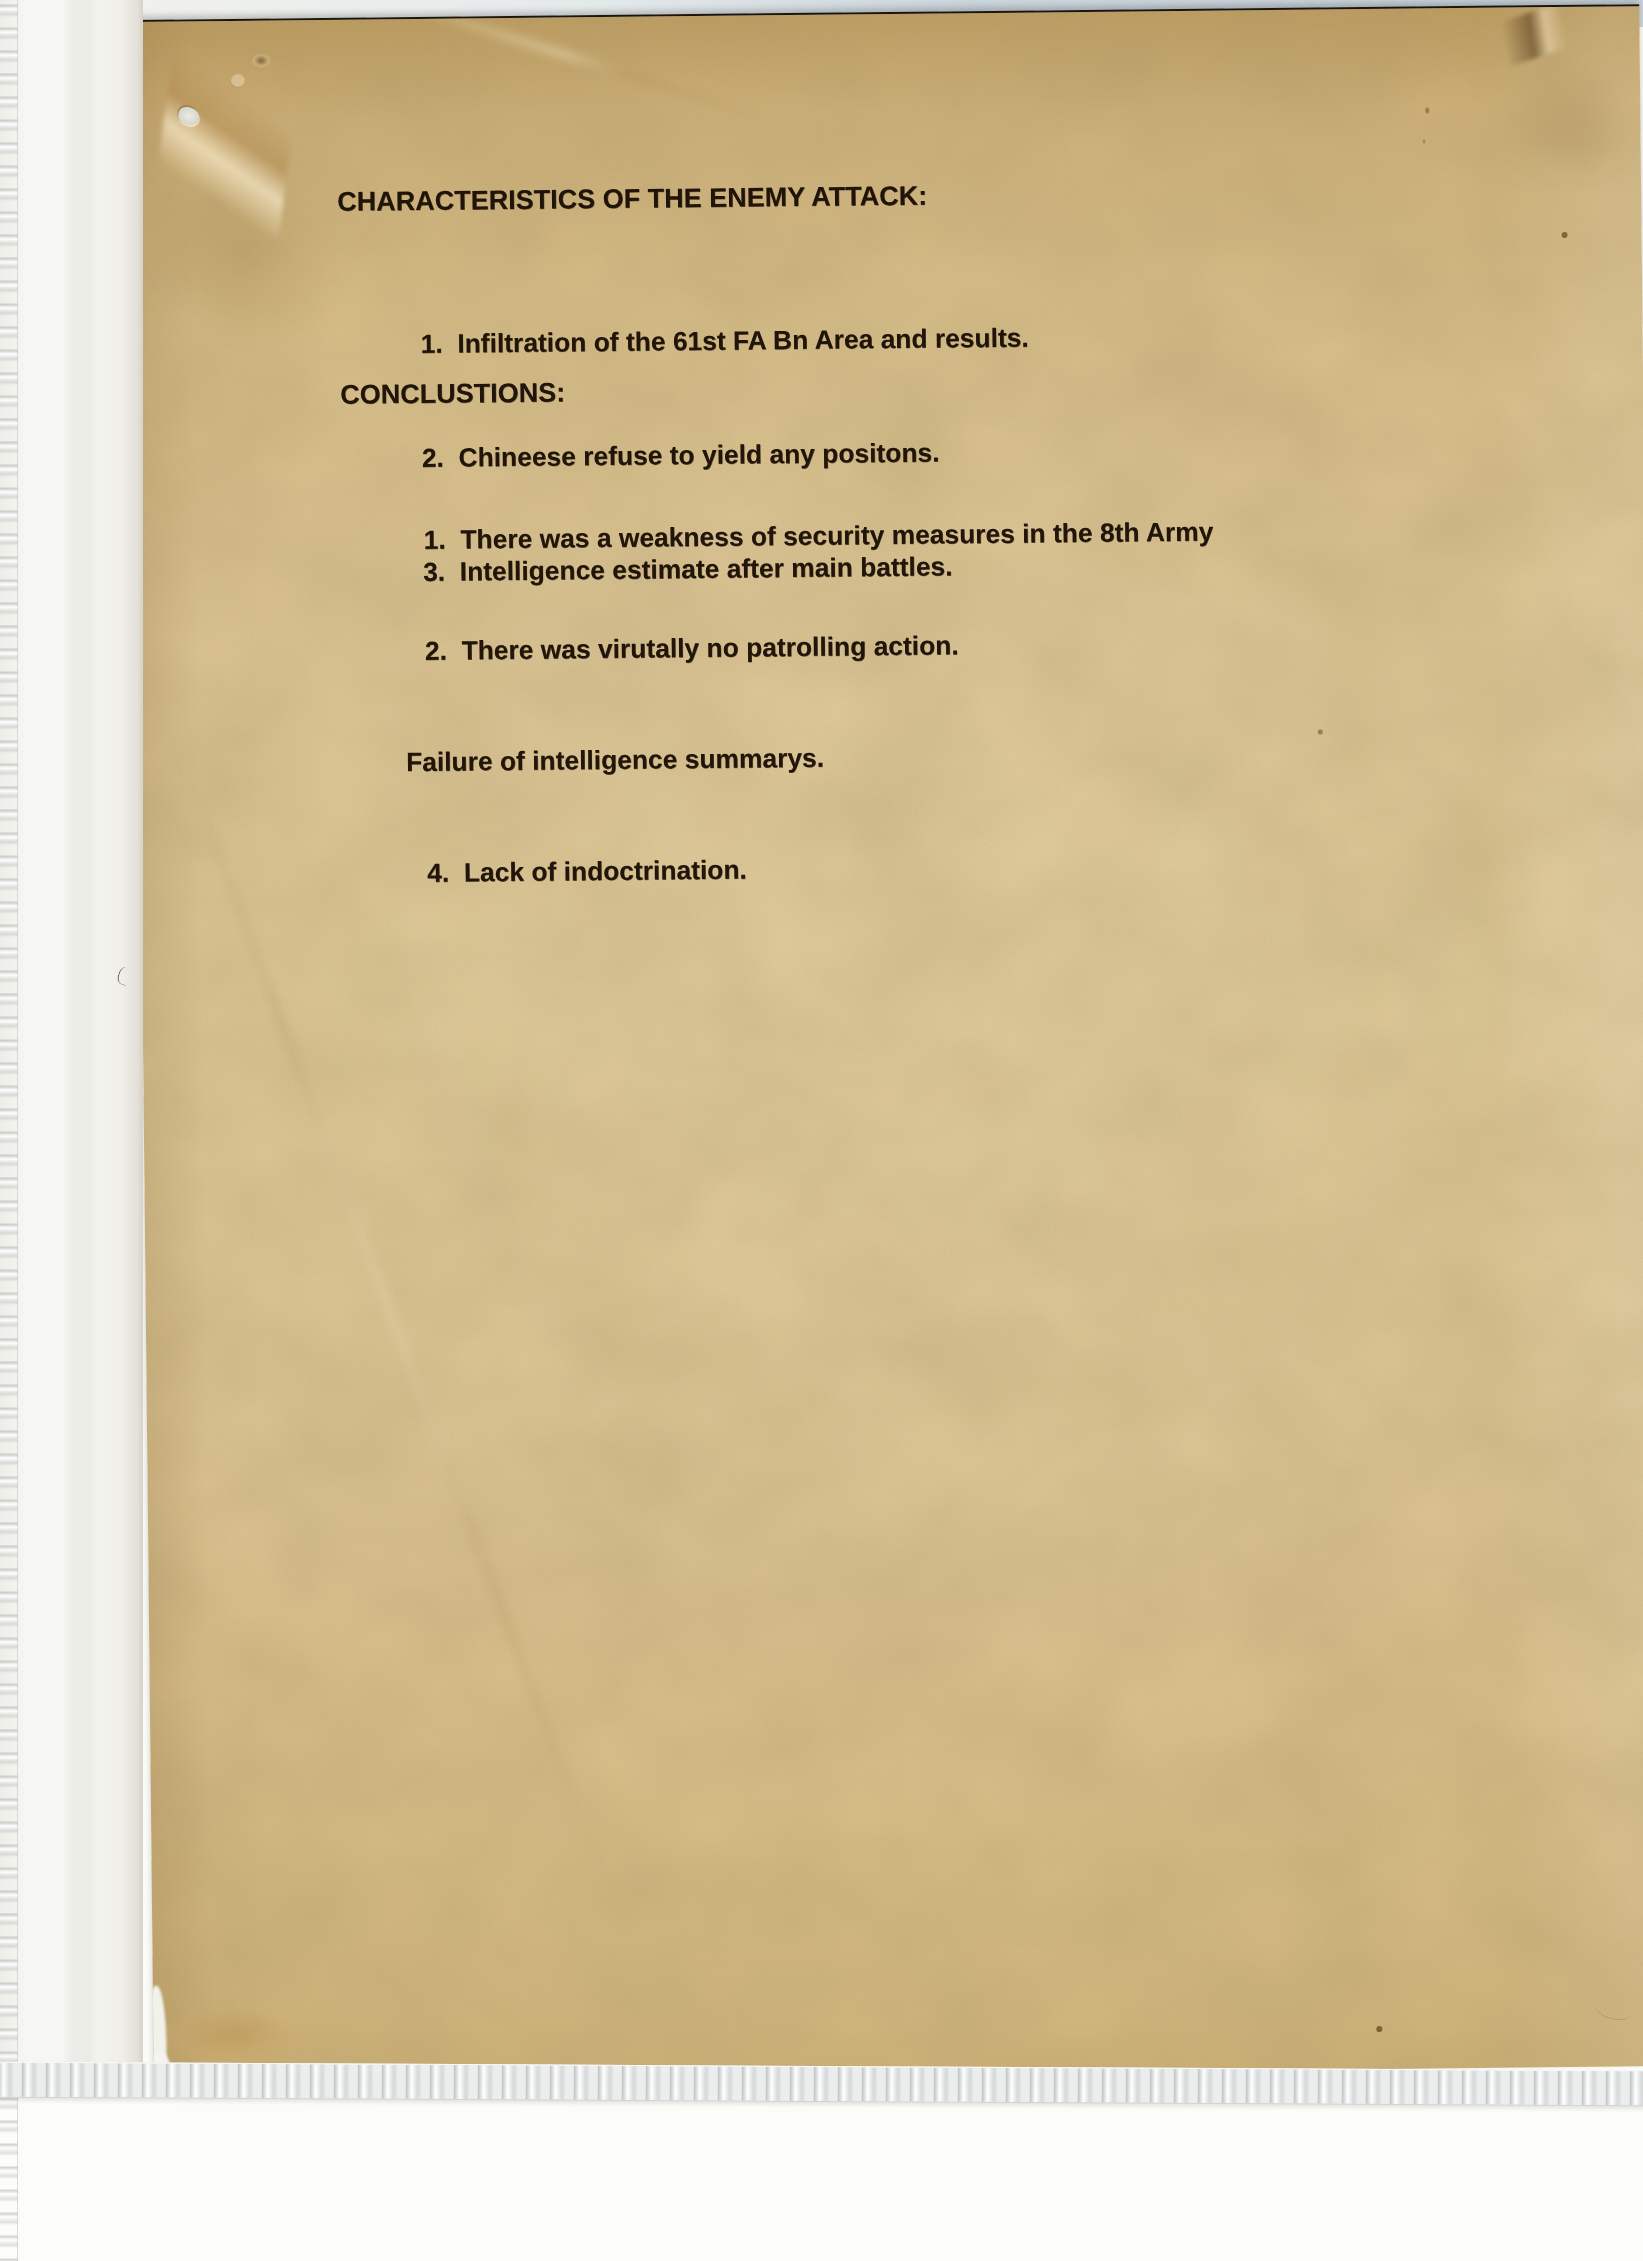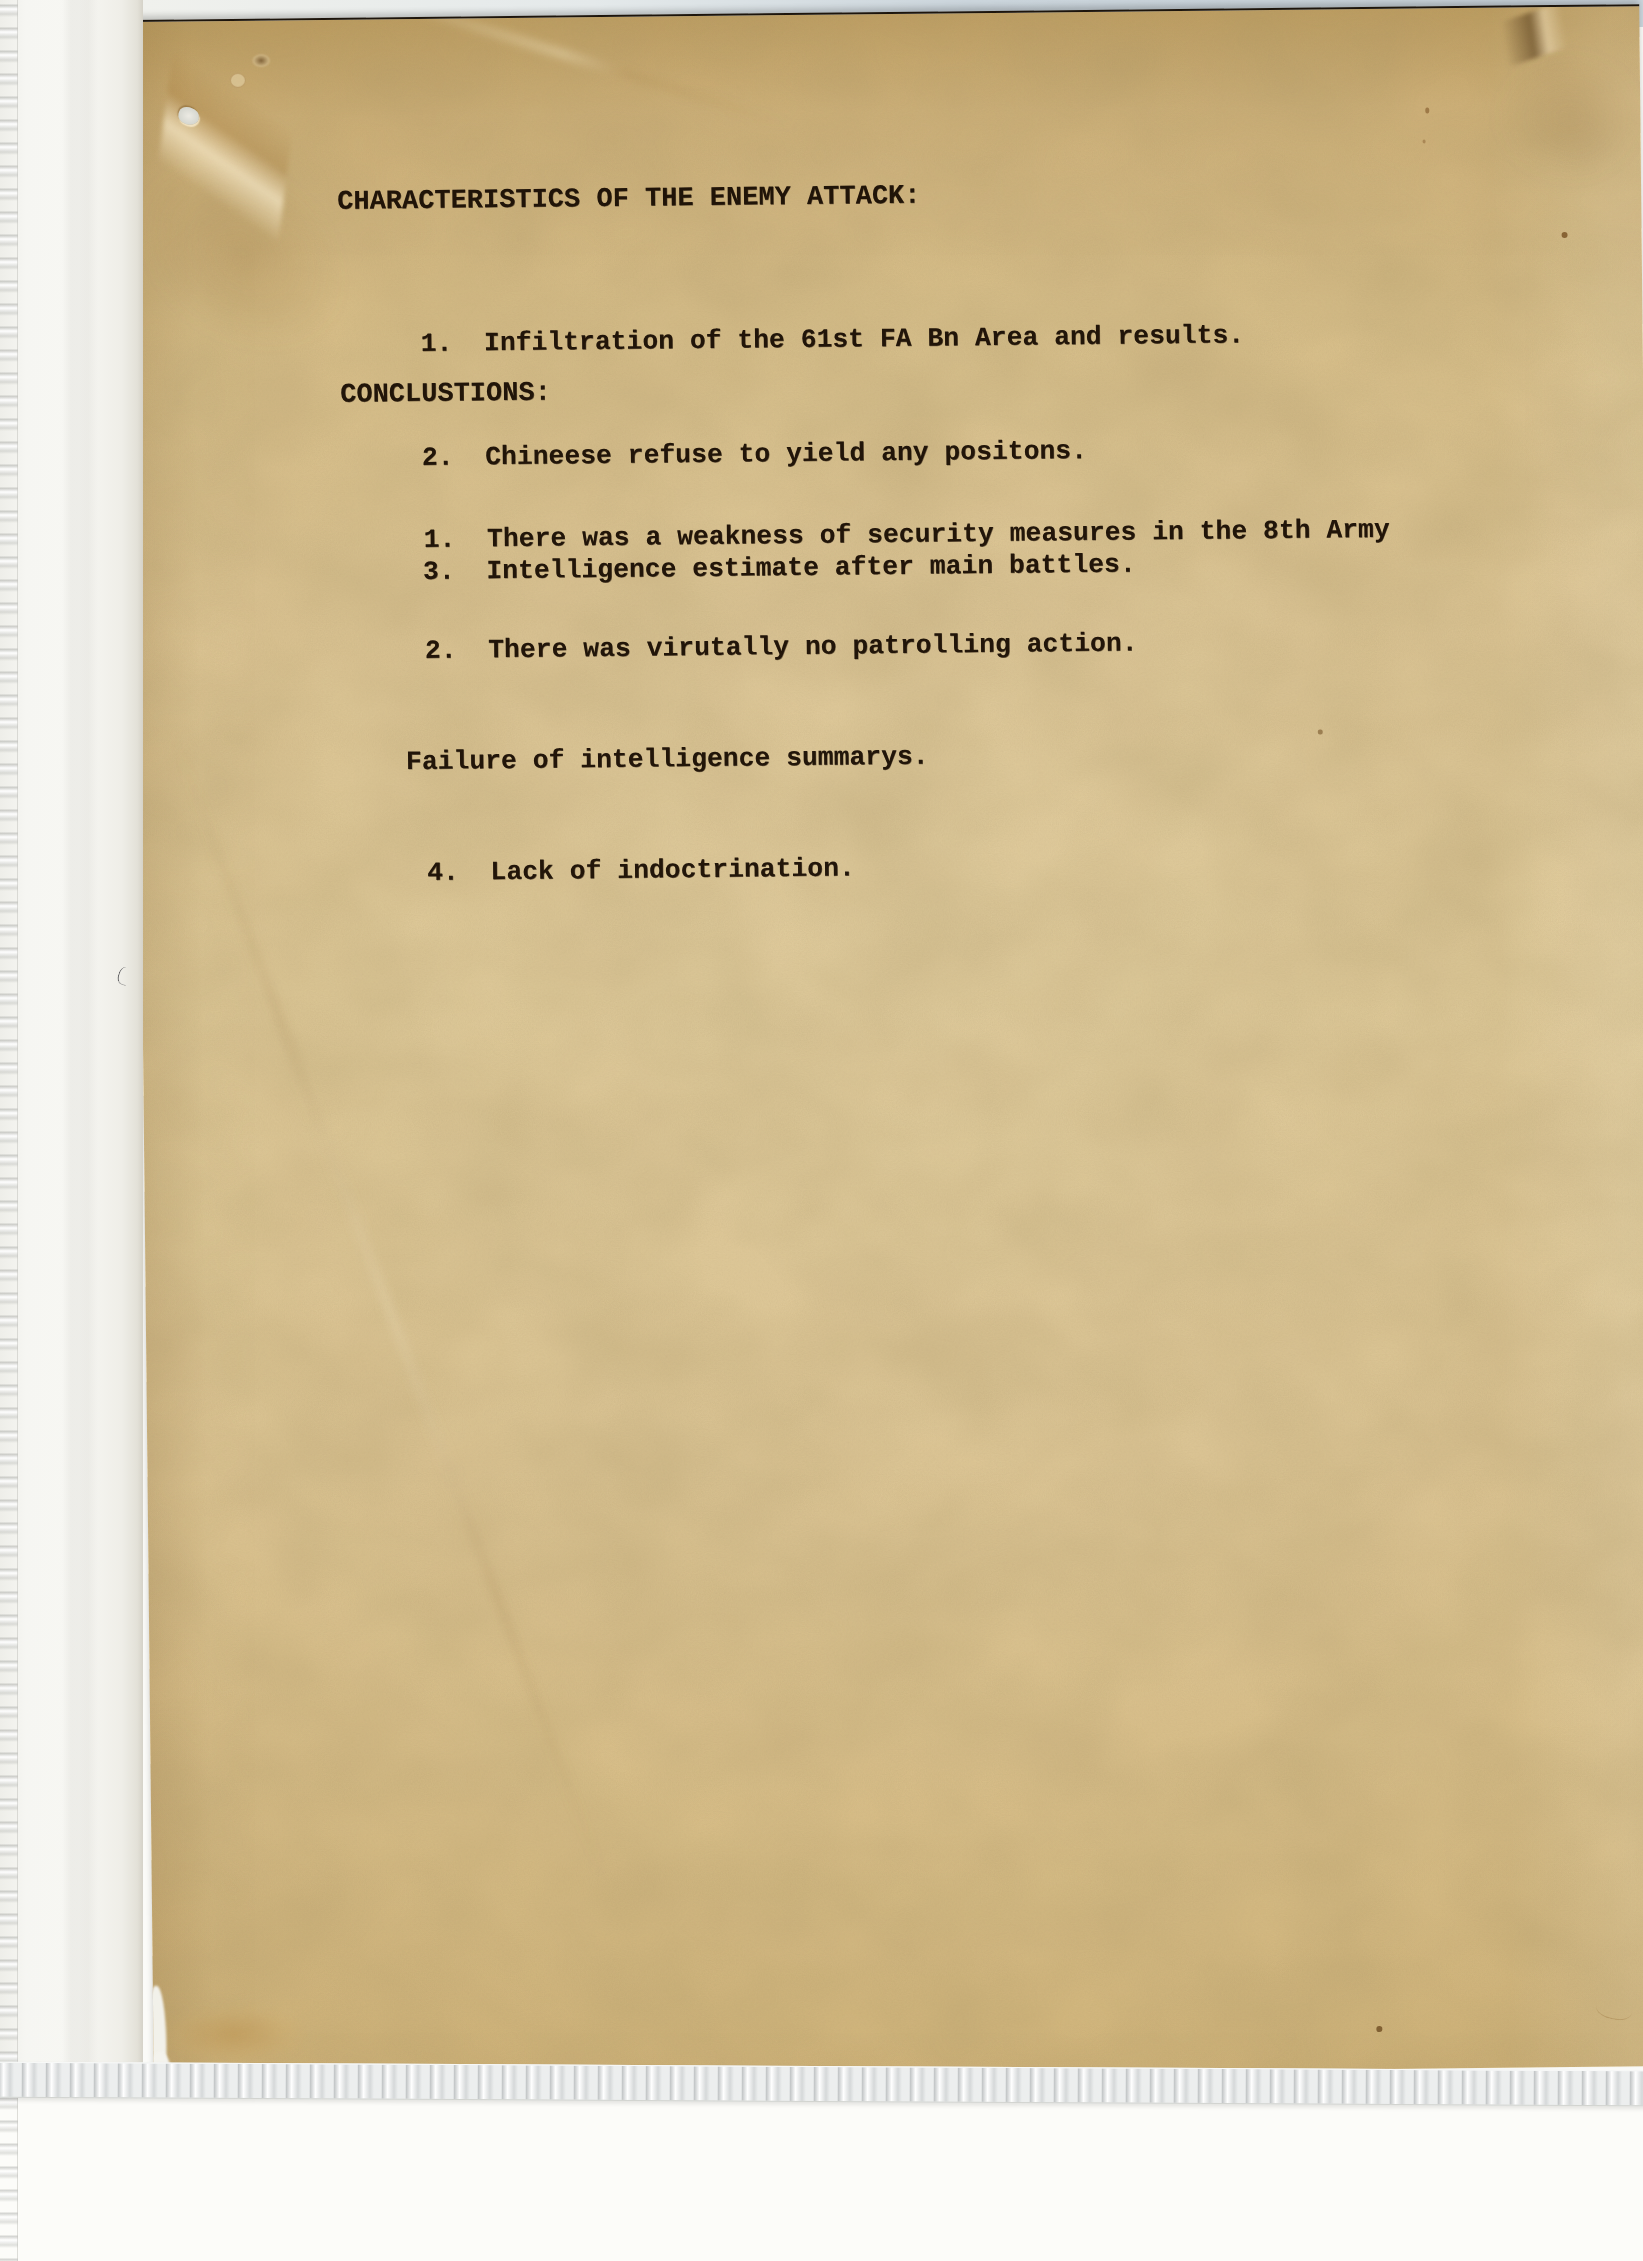--- a/index.html
+++ b/index.html
@@ -1,17 +1,17 @@
 <!DOCTYPE html>
 <html style="--paper-base: #d9c08c; --paper-top: #bf9e60; --paper-light: #dfc997; --ink: #281c10; --edge-line: #1d150c; --sleeve-white: #f6f6f2; --scanner-strip: #c9d3da; --background-white: #fbfbf8;font-size:10.3px"><head>
 <meta charset="utf-8">
 <style>
   html,body{margin:0;padding:0;background:#ffffff;}
   .scan{position:relative;width:1643px;height:2261px;background:#fbfbf8;overflow:hidden;
-        font-family:Liberation Mono, monospace;}
+        font-family:Liberation Sans, sans-serif;}
 
   
   .top-strip{position:absolute;left:143px;top:0;width:1500px;height:27px;z-index:1;
     background:linear-gradient(90deg,#f0f1ed 0%,#e4e9ea 30%,#cbd5dc 55%,#c9d3da 75%,#ccd6dd 100%);}
 
   
   .paper{position:absolute;left:143px;top:11.6px;width:1507px;height:2060px;z-index:2;
     transform:rotate(-0.6deg);transform-origin:center;overflow:hidden;
     border-top:2.6px solid var(--edge-line,#1d150c);
     box-shadow:0 -3.9px 6.4px rgba(0,0,0,0.20);

